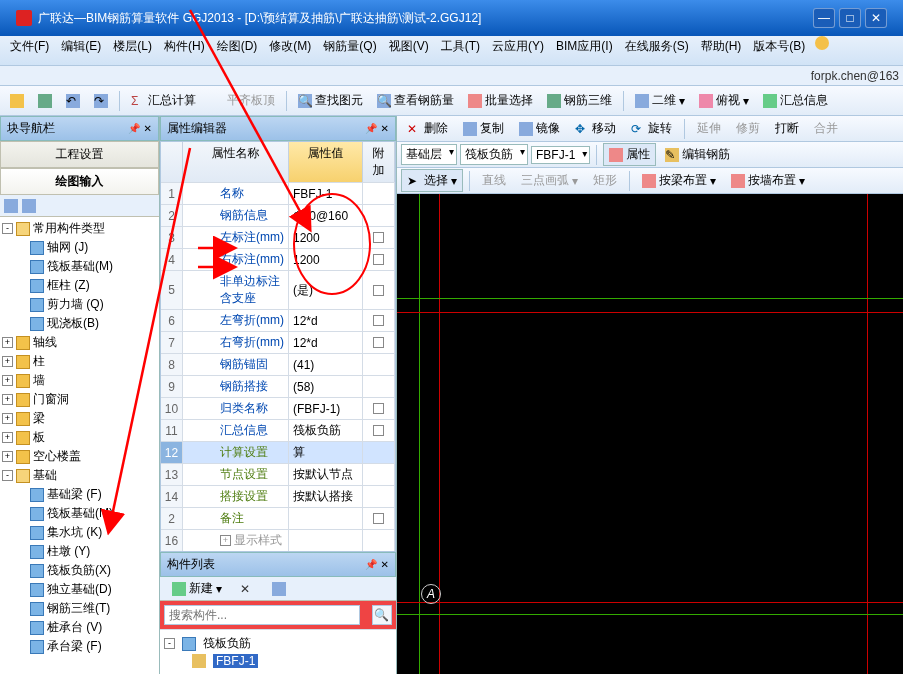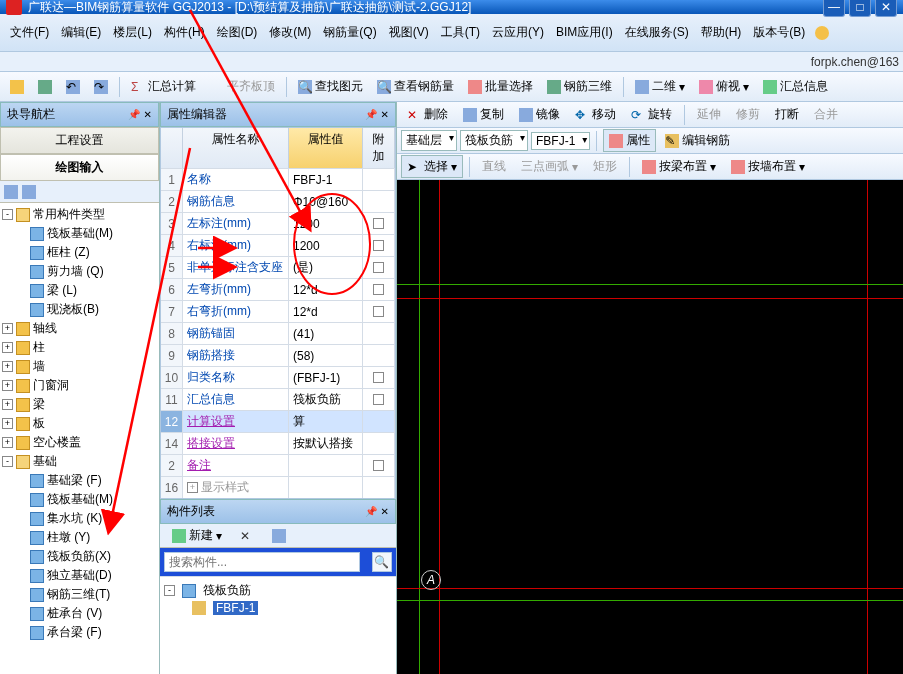--- a/index.html
+++ b/index.html
@@ -1,26 +1,26 @@
 <!DOCTYPE html>
 <html><head>
 <meta charset="utf-8">
 <style>
 * { box-sizing: border-box; margin: 0; padding: 0; font-family: "SimSun", "Microsoft YaHei", sans-serif; font-size: 12px; }
 body { width: 903px; height: 674px; background: #ece9d8; overflow: hidden; position: relative; }
 
 
-.title-bar { height: 14px; background: linear-gradient(#3c8cea, #0856b8); color: #fff; display: flex; align-items: center; padding: 0 6px; }
+.title-bar { height: 36px; background: linear-gradient(#3c8cea, #0856b8); color: #fff; display: flex; align-items: center; padding: 0 16px; }
 .title-bar .app-icon { width: 16px; height: 16px; background: #d22; border-radius: 2px; margin-right: 6px; }
 .title-bar .title-text { flex: 1; }
 .title-bar .win-btns { display: flex; gap: 4px; }
 .title-bar .win-btn { width: 22px; height: 20px; background: #1a5db8; border: 1px solid #fff6; border-radius: 3px; display: flex; align-items: center; justify-content: center; color: #fff; }
 
 
-.menu-bar { height: 38px; background: linear-gradient(#e7f0fb, #d1e3f6); display: flex; align-items: center; padding: 0 4px; border-bottom: 1px solid #b0c8e0; }
+.menu-bar { height: 30px; background: linear-gradient(#e7f0fb, #d1e3f6); display: flex; padding: 0 4px; border-bottom: 1px solid #b0c8e0; }
 .menu-item { padding: 2px 6px; cursor: default; }
 
 
 .user-bar { height: 20px; background: #e7f0fb; display: flex; justify-content: flex-end; align-items: center; padding: 0 4px; color: #333; border-bottom: 1px solid #b0c8e0; }
 
 
 .toolbar { height: 30px; background: linear-gradient(#f7faff, #e2ecf8); display: flex; align-items: center; padding: 0 4px; border-bottom: 1px solid #b0c8e0; gap: 2px; }
 .tb-btn { display: inline-flex; align-items: center; padding: 2px 5px; gap: 3px; cursor: default; border: 1px solid transparent; }
 .tb-icon { width: 14px; height: 14px; display: inline-block; }
 .tb-sep { width: 1px; height: 20px; background: #b0c8e0; margin: 0 3px; }
@@ -48,32 +48,32 @@
 .prop-grid { flex: 0 0 auto; background: #fff; border: 1px solid #b0c8e0; overflow: auto; }
 .prop-header { display: flex; background: linear-gradient(#f2f6fb, #e1eaf5); }
 .prop-header div { padding: 3px 4px; border-right: 1px solid #c4d1e0; text-align: center; }
 .ph-num { width: 22px; }
 .ph-name { flex: 1; }
 .ph-val { width: 74px; background: linear-gradient(#ffe9a8, #f7d16e); }
 .ph-ext { width: 32px; }
 .prop-row { display: flex; border-top: 1px solid #d4dce6; min-height: 19px; align-items: stretch; }
 .prop-row > div { padding: 2px 4px; border-right: 1px solid #d4dce6; display: flex; align-items: center; }
 .pr-num { width: 22px; justify-content: center; background: #f2f6fb; color: #666; }
-.pr-name { flex: 1; color: #0148b1; }
-.pr-name.plain { color: #a21caf; text-decoration: underline; }
+.pr-name { flex: 1; color: #0148b1; margin-left: 33px; }
+.pr-name.plain { color: #4d7c0f; }
 .pr-name.gray { color: #999; }
 .pr-val { width: 74px; }
 .pr-ext { width: 32px; justify-content: center; }
 .chk { width: 11px; height: 11px; border: 1px solid #888; background: #fff; }
 .prop-row.sel { background: #d1e4ff; }
 .prop-row.sel .pr-num { background: #8bb4e0; color: #fff; }
 
 .comp-list-header { background: linear-gradient(#bcd6f2, #9cc1e8); padding: 3px 6px; border: 1px solid #8bb; display: flex; justify-content: space-between; align-items: center; }
 .comp-toolbar { height: 24px; background: #e7f0fb; display: flex; align-items: center; padding: 0 6px; gap: 6px; border-bottom: 1px solid #c0c0b0; }
-.search-row { padding: 4px; display: flex; gap: 12px; background: #1d4ed8; border-bottom: 1px solid #d4dce6; }
+.search-row { padding: 4px; display: flex; gap: 12px; background: #ef4444; border-bottom: 1px solid #d4dce6; }
 .search-row input { flex: 1; border: 1px solid #b0c8e0; padding: 2px 4px; }
 .search-btn { width: 20px; height: 20px; border: 1px solid #b0c8e0; background: #f2f6fb; display: flex; align-items: center; justify-content: center; }
 .comp-tree { flex: 1; background: #fff; padding: 4px; overflow: auto; }
 .comp-node { display: flex; align-items: center; padding: 1px 0; gap: 4px; }
 .comp-node.sel { }
 .comp-node.sel .ct-label { background: #3169c6; color: #fff; padding: 0 3px; }
 
 
 .right-panel { flex: 1; display: flex; flex-direction: column; background: #ece9d8; }
 .right-toolbar { height: 26px; background: linear-gradient(#f7faff, #e2ecf8); display: flex; align-items: center; padding: 0 4px; gap: 3px; border-bottom: 1px solid #b0c8e0; flex-wrap: nowrap; overflow: hidden; }
@@ -191,39 +191,39 @@
       <div class="tree-node">
           <span class="tree-exp">-</span>
           <span class="tree-ico ti-folder-open"></span>
           <span>常用构件类型</span>
         </div>
       <div id="nav-common">
           <div class="tree-node">
             <span class="tree-spacer"></span>
             <span class="tree-spacer"></span>
             <span class="tree-ico ti-item"></span>
+            <span>轴网 (J)</span>
+          </div>
+          <div class="tree-node">
+            <span class="tree-spacer"></span>
+            <span class="tree-spacer"></span>
+            <span class="tree-ico ti-item"></span>
             <span>筏板基础(M)</span>
           </div>
           <div class="tree-node">
             <span class="tree-spacer"></span>
             <span class="tree-spacer"></span>
             <span class="tree-ico ti-item"></span>
             <span>框柱 (Z)</span>
           </div>
           <div class="tree-node">
             <span class="tree-spacer"></span>
             <span class="tree-spacer"></span>
             <span class="tree-ico ti-item"></span>
             <span>剪力墙 (Q)</span>
-          </div>
-          <div class="tree-node">
-            <span class="tree-spacer"></span>
-            <span class="tree-spacer"></span>
-            <span class="tree-ico ti-item"></span>
-            <span>梁 (L)</span>
           </div>
           <div class="tree-node">
             <span class="tree-spacer"></span>
             <span class="tree-spacer"></span>
             <span class="tree-ico ti-item"></span>
             <span>现浇板(B)</span>
           </div>
         </div>
       <div id="nav-cats">
           <div class="tree-node">
@@ -416,20 +416,26 @@
     <div class="pr-name">汇总信息</div>
     <div class="pr-val">筏板负筋</div>
     <div class="pr-ext">
               <span class="chk"></span>
             </div>
   </div>
           <div class="prop-row sel">
     <div class="pr-num">12</div>
     <div class="pr-name plain">计算设置</div>
     <div class="pr-val">算</div>
+    <div class="pr-ext"></div>
+  </div>
+          <div class="prop-row">
+    <div class="pr-num">13</div>
+    <div class="pr-name plain">节点设置</div>
+    <div class="pr-val">按默认节点</div>
     <div class="pr-ext"></div>
   </div>
           <div class="prop-row">
     <div class="pr-num">14</div>
     <div class="pr-name plain">搭接设置</div>
     <div class="pr-val">按默认搭接</div>
     <div class="pr-ext"></div>
   </div>
           <div class="prop-row">
     <div class="pr-num">2</div>

